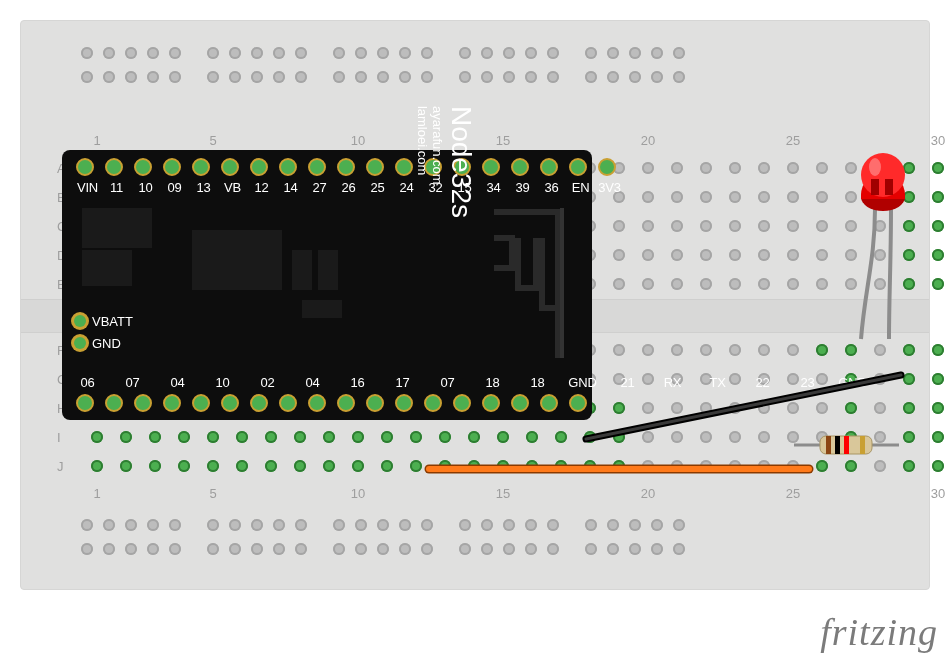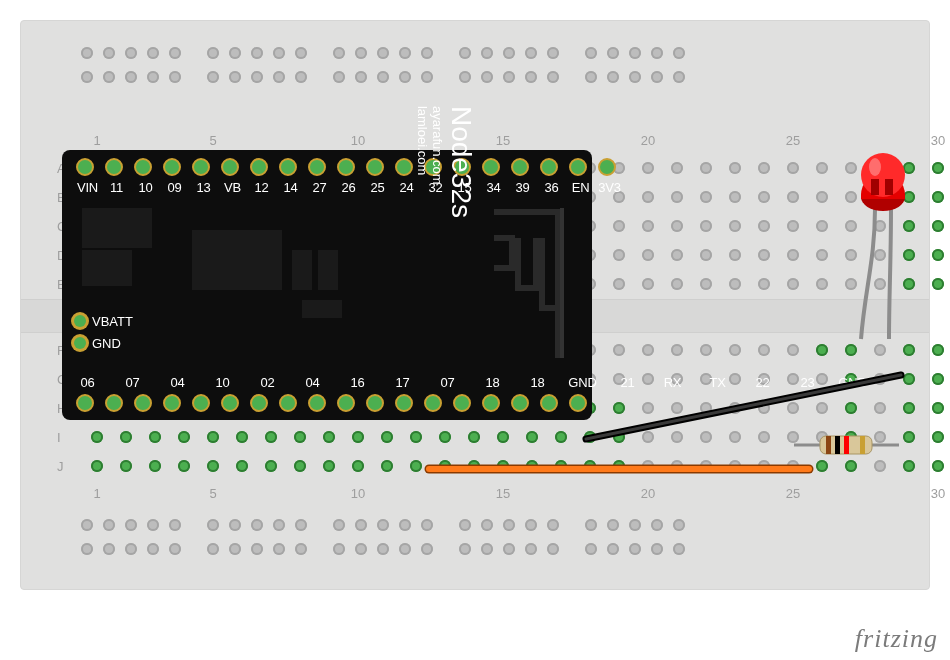--- a/index.html
+++ b/index.html
@@ -198,21 +198,21 @@
     top:413px;
     width:105px;
     height:22px;
   }
   .fritzing {
     position:absolute;
     right:12px;
     bottom:6px;
     font-family: Georgia, serif;
     font-style: italic;
-    font-size:26px;
+    font-size:38px;
     color:#7b7b7b;
     letter-spacing:1px;
   }
 </style>
 </head>
 <body>
 
 <div class="breadboard">
 
   <div class="rail top">

